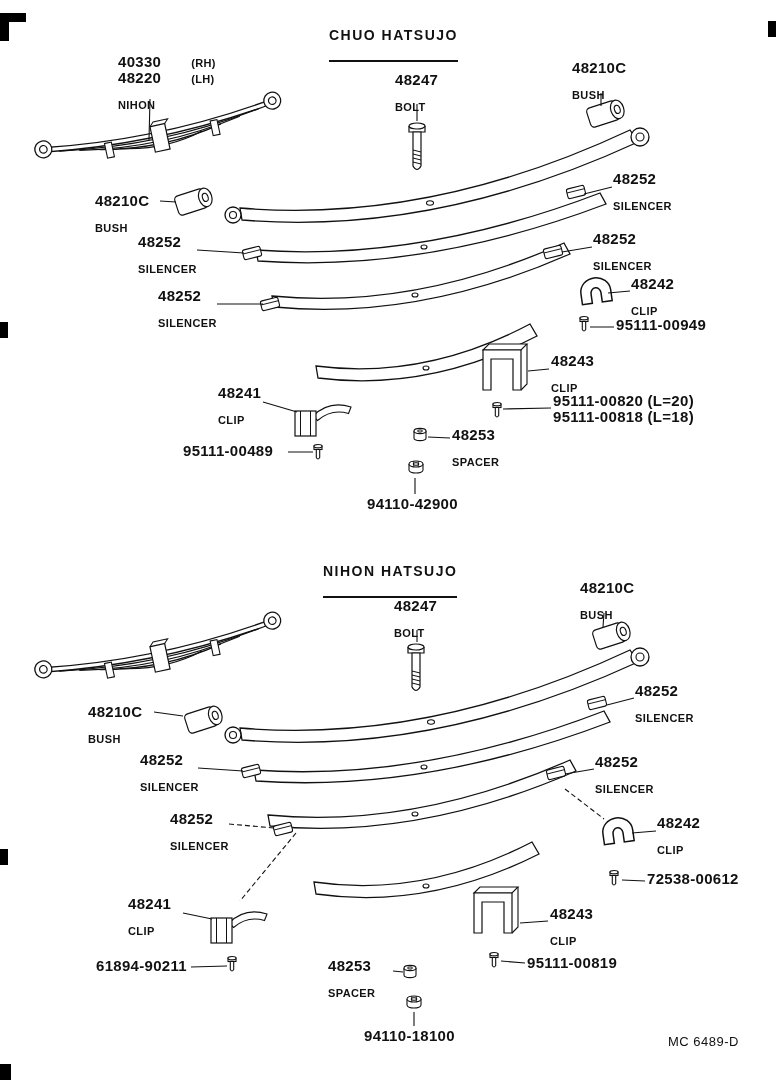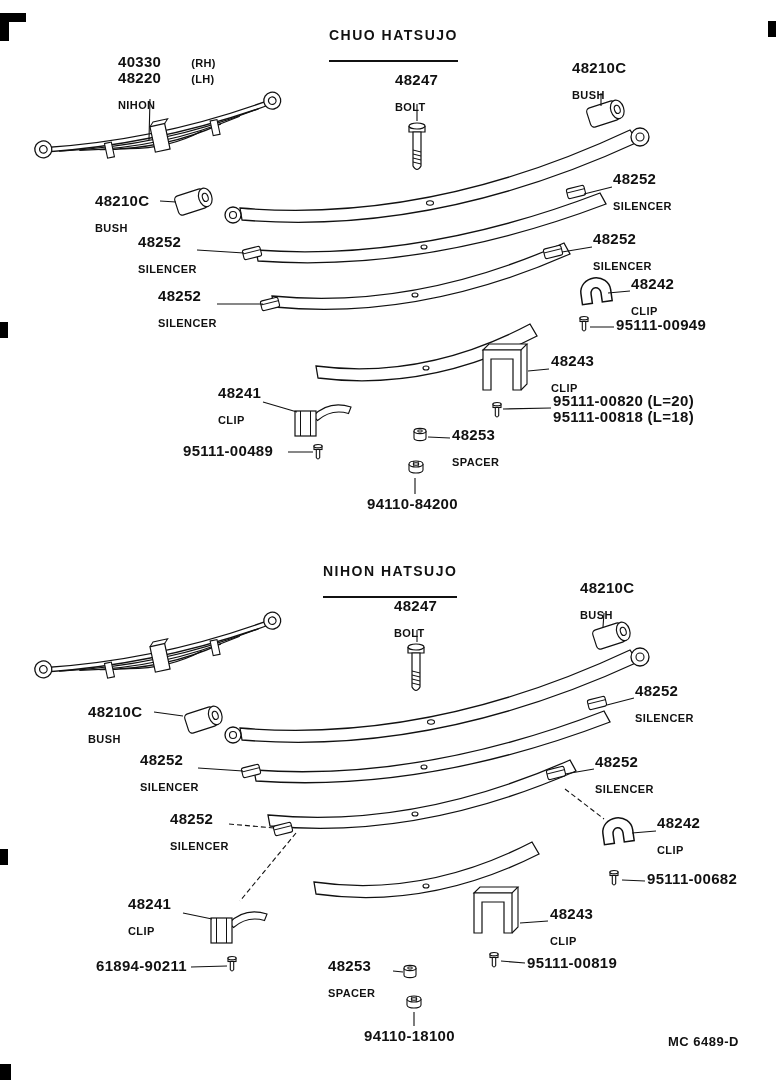--- a/index.html
+++ b/index.html
@@ -9,21 +9,21 @@
     font-family:"Liberation Sans", sans-serif;
   }
   .title{
     position:absolute;font-size:14px;font-weight:700;letter-spacing:1.5px;
     border-bottom:2px solid #111;padding-bottom:17px;white-space:nowrap;
   }
   .label{position:absolute;line-height:1.08;white-space:nowrap;}
   .num{font-size:15px;font-weight:700;letter-spacing:.3px;}
   .suf{font-size:11px;font-weight:700;margin-left:30px;}
   .desc{font-size:11px;font-weight:700;letter-spacing:.4px;margin-top:14px;}
-  .doccode{position:absolute;font-size:13px;font-weight:700;letter-spacing:.5px;}
+  .doccode{position:absolute;font-size:13px;font-weight:400;letter-spacing:.5px;}
   .mark{position:absolute;background:#000;}
   svg.art{position:absolute;left:0;top:0;}
 </style>
 </head>
 <body>
 
 <div class="mark" style="left:0;top:13px;width:26px;height:9px"></div>
 <div class="mark" style="left:0;top:13px;width:9px;height:28px"></div>
 <div class="mark" style="left:0;top:322px;width:8px;height:16px"></div>
 <div class="mark" style="left:0;top:849px;width:8px;height:16px"></div>
@@ -252,21 +252,21 @@
   <div class="num">95111-00818 (L=18)</div>
 </div>
 <div class="label" style="left:183px;top:443px">
   <div class="num">95111-00489</div>
 </div>
 <div class="label" style="left:452px;top:427px">
   <div class="num">48253</div>
   <div class="desc">SPACER</div>
 </div>
 <div class="label" style="left:367px;top:496px">
-  <div class="num">94110-84200</div>
+  <div class="num">94110-42900</div>
 </div>
 
 <div class="label" style="left:580px;top:580px">
   <div class="num">48210C</div>
   <div class="desc">BUSH</div>
 </div>
 <div class="label" style="left:394px;top:598px">
   <div class="num">48247</div>
   <div class="desc">BOLT</div>
 </div>
@@ -288,21 +288,21 @@
 </div>
 <div class="label" style="left:170px;top:811px">
   <div class="num">48252</div>
   <div class="desc">SILENCER</div>
 </div>
 <div class="label" style="left:657px;top:815px">
   <div class="num">48242</div>
   <div class="desc">CLIP</div>
 </div>
 <div class="label" style="left:647px;top:871px">
-  <div class="num">95111-00682</div>
+  <div class="num">72538-00612</div>
 </div>
 <div class="label" style="left:128px;top:896px">
   <div class="num">48241</div>
   <div class="desc">CLIP</div>
 </div>
 <div class="label" style="left:550px;top:906px">
   <div class="num">48243</div>
   <div class="desc">CLIP</div>
 </div>
 <div class="label" style="left:96px;top:958px">

